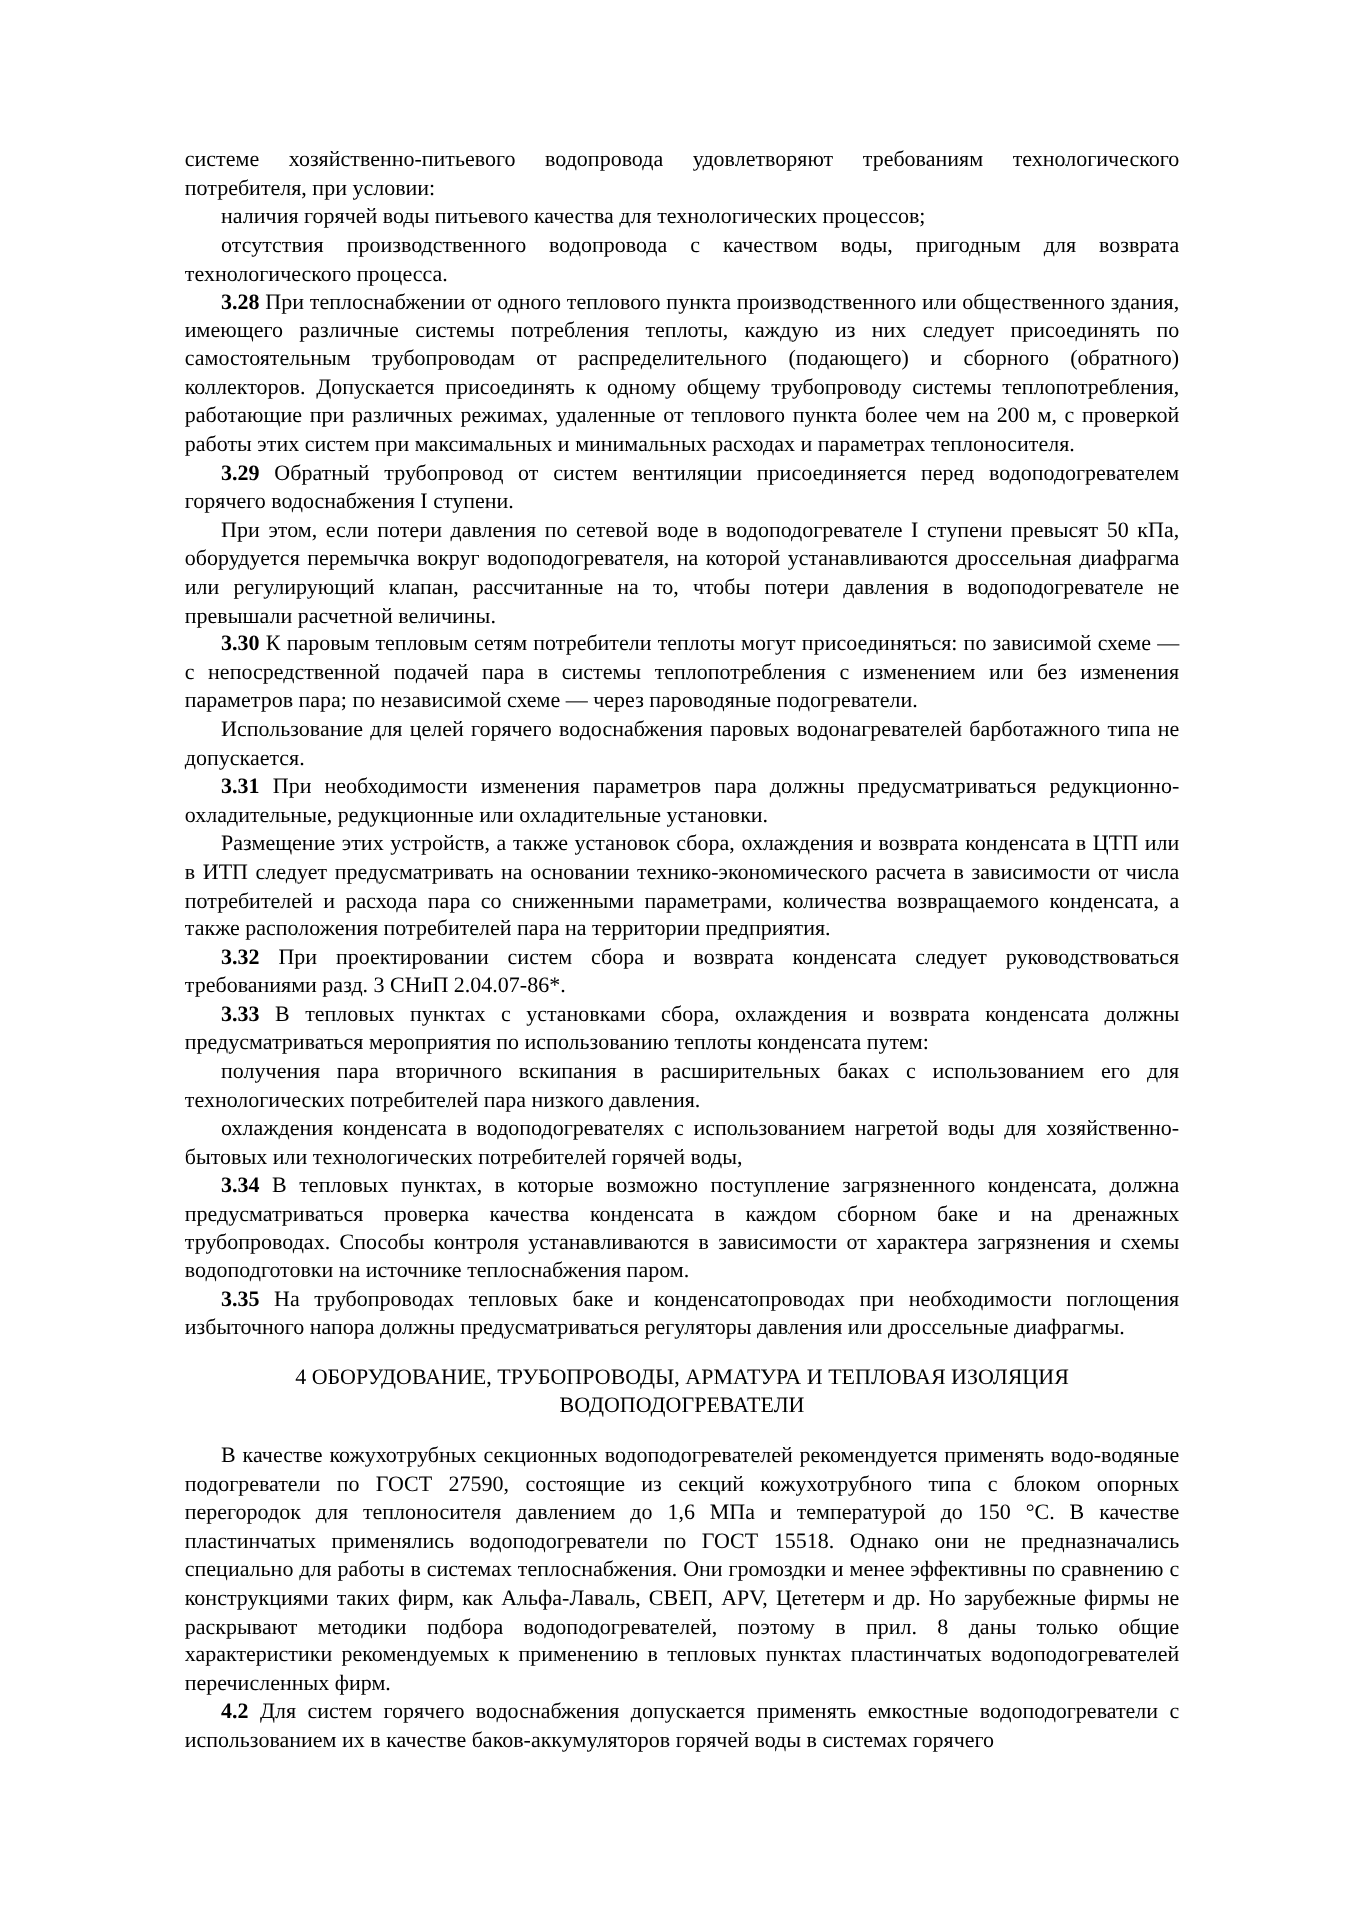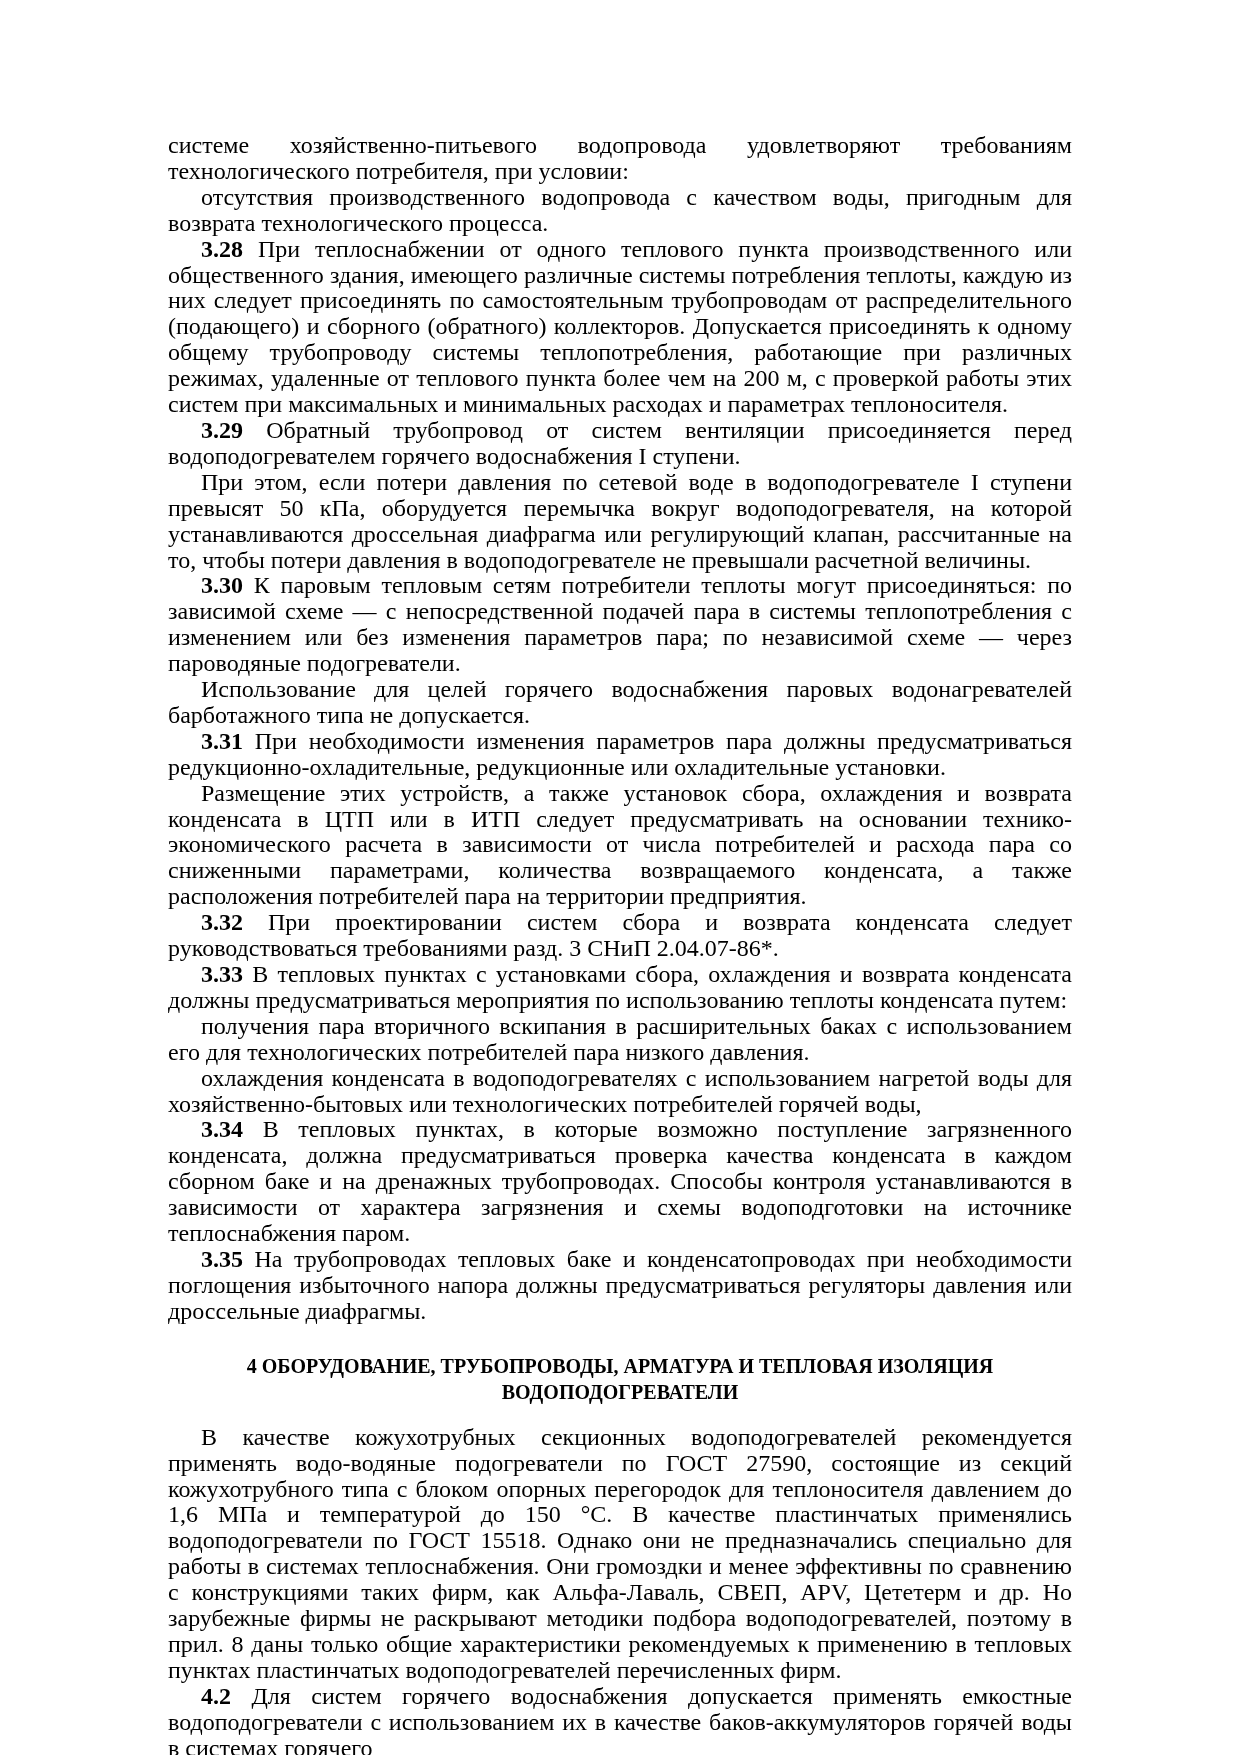--- a/index.html
+++ b/index.html
@@ -13,40 +13,41 @@
   .page {
     box-sizing: border-box;
     width: 1240px;
     height: 1755px;
     padding: 133px 168px 0 168px;
     background: #ffffff;
     overflow: hidden;
   }
   .para {
     margin: 0;
-    font-size: 24px;
+    font-size: 20px;
     line-height: 25.9px;
     text-align: justify;
   }
   .para.indent { text-indent: 33px; }
   .num { font-weight: bold; }
   .section-heading {
-    margin: 28px 0 20px 0;
+    margin: 18px 0 20px 0;
     font-size: 20px;
     line-height: 26px;
-    font-weight: bold;
+    font-weight: normal;
     text-align: center;
   }
 </style>
 </head>
 <body>
 
 <div class="page">
 
   <p class="para"><b class="num"></b> <span>системе хозяйственно-питьевого водопровода удовлетворяют требованиям технологического потребителя, при условии:</span></p>
+  <p class="para indent"><b class="num"></b> <span>наличия горячей воды питьевого качества для технологических процессов;</span></p>
   <p class="para indent"><b class="num"></b> <span>отсутствия производственного водопровода с качеством воды, пригодным для возврата технологического процесса.</span></p>
   <p class="para indent"><b class="num">3.28</b> <span>При теплоснабжении от одного теплового пункта производственного или общественного здания, имеющего различные системы потребления теплоты, каждую из них следует присоединять по самостоятельным трубопроводам от распределительного (подающего) и сборного (обратного) коллекторов. Допускается присоединять к одному общему трубопроводу системы теплопотребления, работающие при различных режимах, удаленные от теплового пункта более чем на 200 м, с проверкой работы этих систем при максимальных и минимальных расходах и параметрах теплоносителя.</span></p>
   <p class="para indent"><b class="num">3.29</b> <span>Обратный трубопровод от систем вентиляции присоединяется перед водоподогревателем горячего водоснабжения I ступени.</span></p>
   <p class="para indent"><b class="num"></b> <span>При этом, если потери давления по сетевой воде в водоподогревателе I ступени превысят 50 кПа, оборудуется перемычка вокруг водоподогревателя, на которой устанавливаются дроссельная диафрагма или регулирующий клапан, рассчитанные на то, чтобы потери давления в водоподогревателе не превышали расчетной величины.</span></p>
   <p class="para indent"><b class="num">3.30</b> <span>К паровым тепловым сетям потребители теплоты могут присоединяться: по зависимой схеме — с непосредственной подачей пара в системы теплопотребления с изменением или без изменения параметров пара; по независимой схеме — через пароводяные подогреватели.</span></p>
   <p class="para indent"><b class="num"></b> <span>Использование для целей горячего водоснабжения паровых водонагревателей барботажного типа не допускается.</span></p>
   <p class="para indent"><b class="num">3.31</b> <span>При необходимости изменения параметров пара должны предусматриваться редукционно-охладительные, редукционные или охладительные установки.</span></p>
   <p class="para indent"><b class="num"></b> <span>Размещение этих устройств, а также установок сбора, охлаждения и возврата конденсата в ЦТП или в ИТП следует предусматривать на основании технико-экономического расчета в зависимости от числа потребителей и расхода пара со сниженными параметрами, количества возвращаемого конденсата, а также расположения потребителей пара на территории предприятия.</span></p>
   <p class="para indent"><b class="num">3.32</b> <span>При проектировании систем сбора и возврата конденсата следует руководствоваться требованиями разд. 3 СНиП 2.04.07-86*.</span></p>
   <p class="para indent"><b class="num">3.33</b> <span>В тепловых пунктах с установками сбора, охлаждения и возврата конденсата должны предусматриваться мероприятия по использованию теплоты конденсата путем:</span></p>

